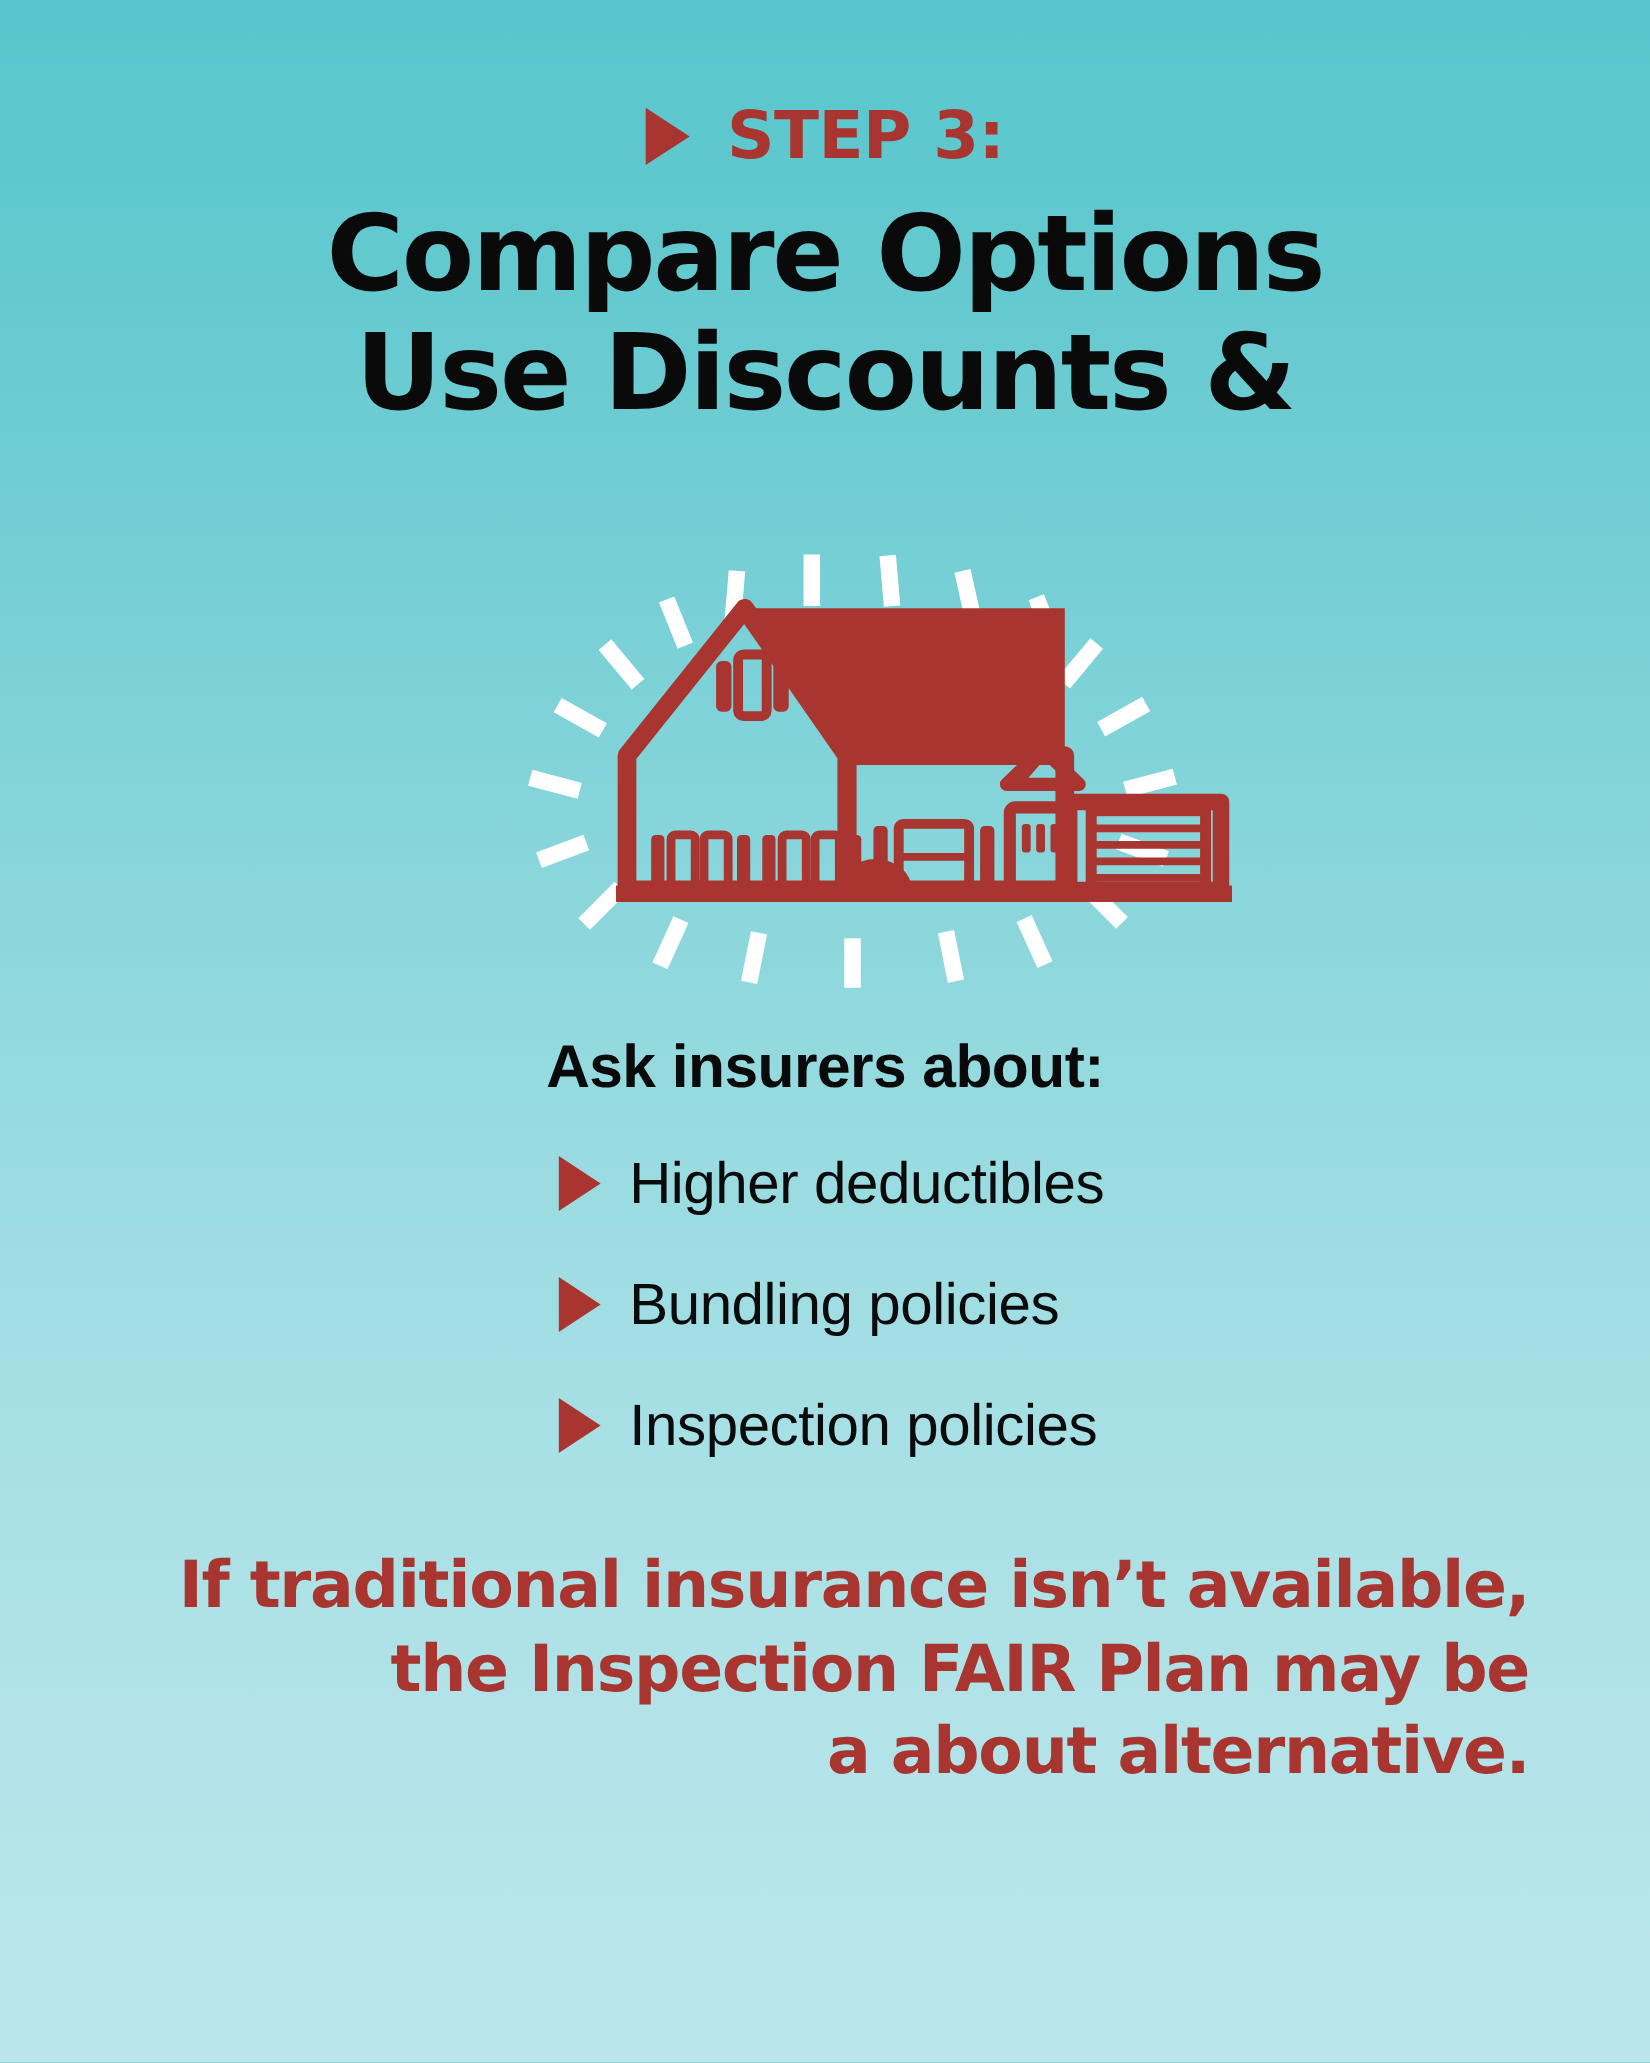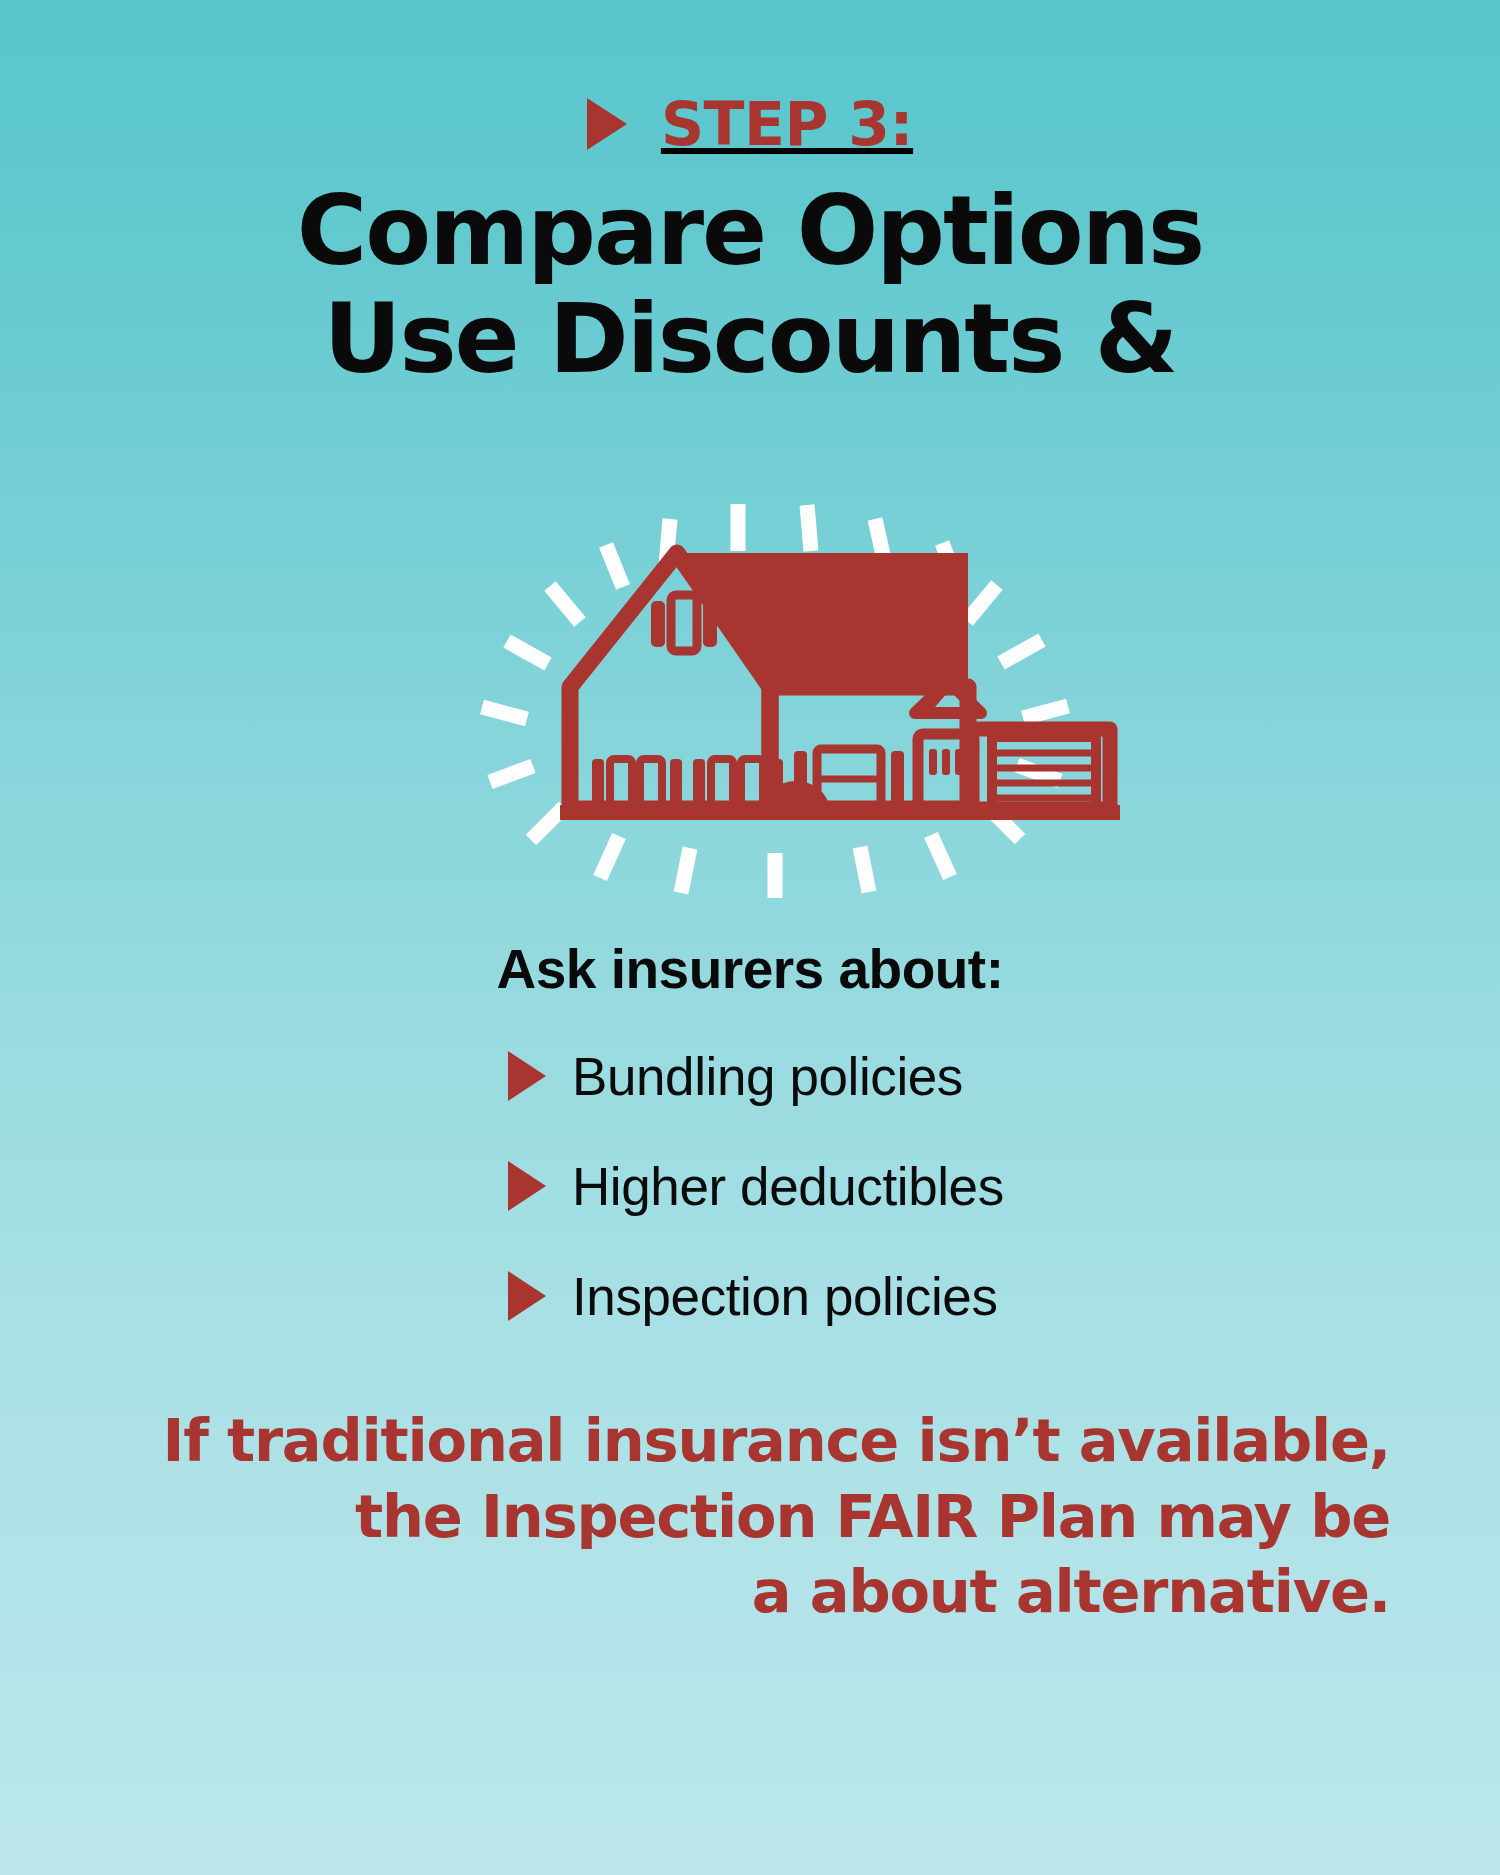--- a/index.html
+++ b/index.html
@@ -34,21 +34,20 @@
   }
 
   
   .step-line {
     margin-top: 92px;
     display: flex;
     align-items: center;
     justify-content: center;
     gap: 34px;
     height: 64px;
-    text-decoration: underline;
   }
   .step-tri {
     width: 0;
     height: 0;
     border-left: 40px solid #A8352F;
     border-top: 26px solid transparent;
     border-bottom: 26px solid transparent;
     display: block;
   }
   .step-label {
@@ -235,25 +234,25 @@
         <rect x="190" y="314" width="560" height="15" fill="#A8352F"></rect>
       </g>
     </svg>
   </div>
 
   <div class="ask-heading">Ask insurers about:</div>
 
   <ul class="bullets" style="list-style:none;margin:44px 0 0 0;">
     <li class="bullet-row">
       <span class="bullet-tri"></span>
-      <span class="bullet-text">Bundling policies</span>
+      <span class="bullet-text">Higher deductibles</span>
     </li>
     <li class="bullet-row">
       <span class="bullet-tri"></span>
-      <span class="bullet-text">Higher deductibles</span>
+      <span class="bullet-text">Bundling policies</span>
     </li>
     <li class="bullet-row">
       <span class="bullet-tri"></span>
       <span class="bullet-text">Inspection policies</span>
     </li>
   </ul>
 
   <div class="footer-note">
     <span class="footer-line">If traditional insurance isn’t available,</span>
     <span class="footer-line">the Inspection FAIR Plan may be</span>

